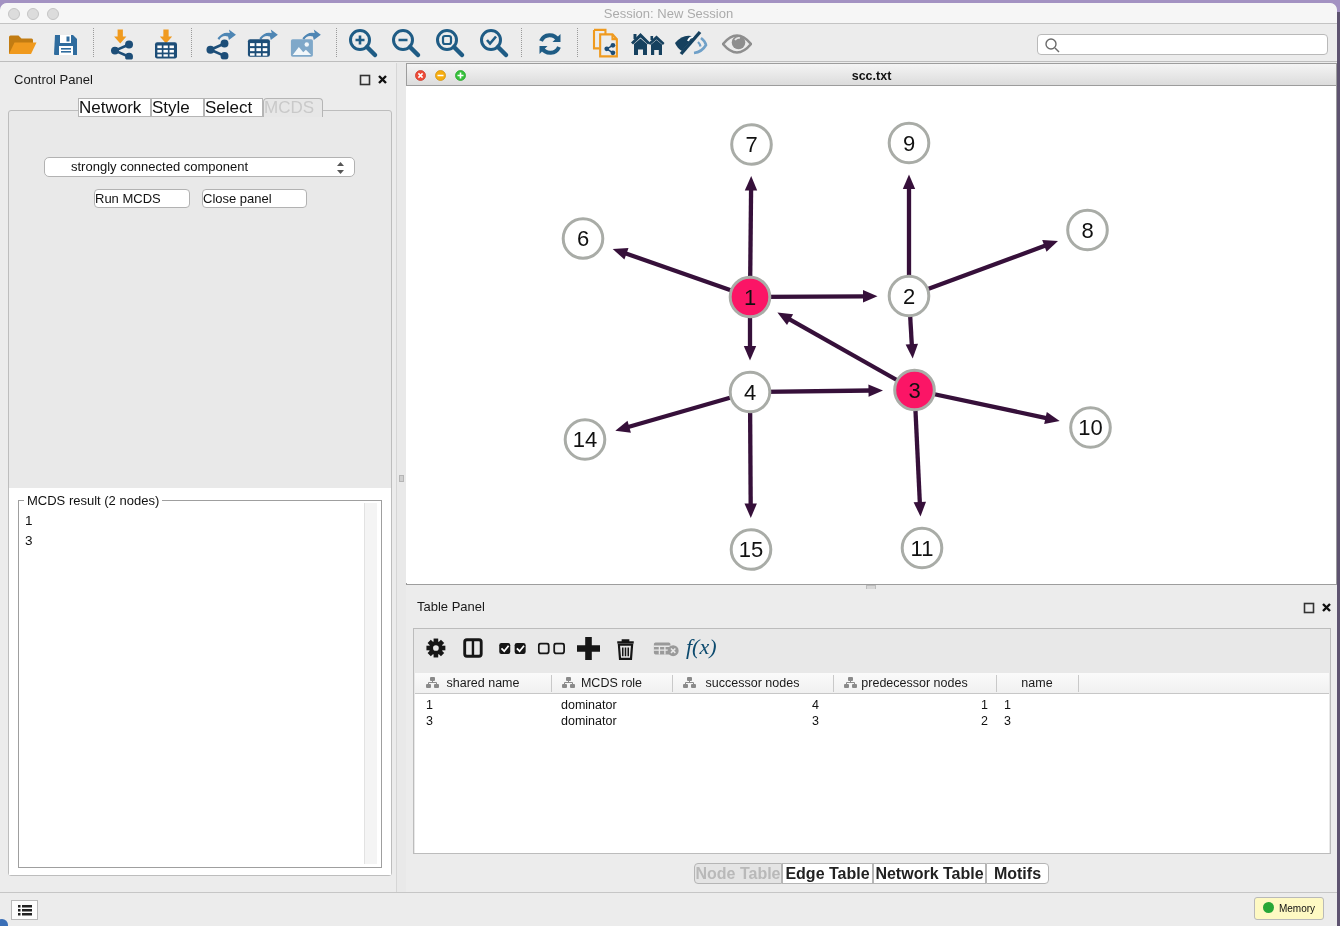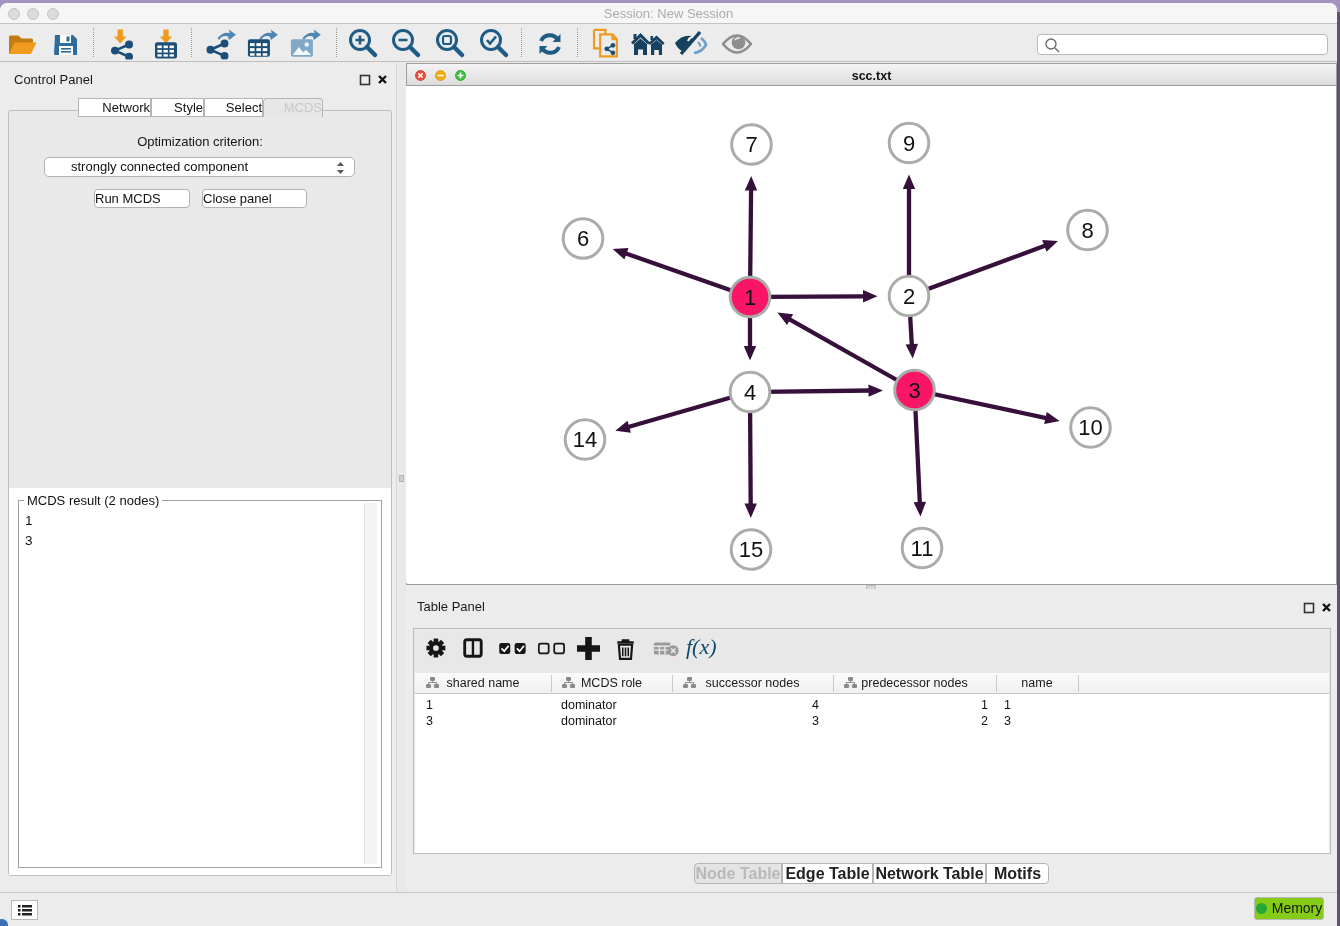--- a/index.html
+++ b/index.html
@@ -14,21 +14,21 @@
 
 #toolbar { position:absolute; left:0; top:22px; width:1337px; height:37px; background:#ececec; border-bottom:1px solid #bdbdbd; }
 .tbsep { position:absolute; top:3px; height:29px; width:0; border-left:1px dotted #9a9a9a; }
 .tbi { position:absolute; top:3px; }
 #searchbox { position:absolute; left:1037px; top:9px; width:291px; height:21px; background:#fff; border:1px solid #b9b9b9; border-radius:4px; }
 
 #cpanel { position:absolute; left:0; top:60px; width:396px; height:829px; background:#ececec; }
 #cphead { position:absolute; left:14px; top:9px; font-size:13px; color:#1a1a1a; }
 .cpico { position:absolute; top:11px; }
 
-.tab { position:absolute; top:35px; height:19px; z-index:3; background:#fff; border:1px solid #b5b5b5; font-size:13px; text-align:right; line-height:18px; color:#111; }
+.tab { position:absolute; top:35px; height:19px; z-index:3; background:#fff; border:1px solid #b5b5b5; font-size:17px; text-align:left; line-height:18px; color:#111; }
 #tabpanel { position:absolute; left:8px; top:47px; width:384px; height:766px; background:#e9e9e9; border:1px solid #bdbdbd; border-radius:3px; }
 #optlabel { position:absolute; left:0; top:23px; width:382px; text-align:center; font-size:13px; color:#151515; }
 #dropdown { position:absolute; left:35px; top:46px; width:311px; height:20px; background:#fff; border:1px solid #b2b2b2; border-radius:5px; font-size:13px; line-height:18px; padding-left:26px; color:#111; }
 .btn { position:absolute; top:78px; height:19px; background:#fff; border:1px solid #b2b2b2; border-radius:4px; font-size:13px; text-align:left; line-height:17px; color:#111; }
 #whitepane { position:absolute; left:0px; top:377px; width:382px; height:387px; background:#fff; }
 #groupbox { position:absolute; left:9px; top:12px; width:364px; height:368px; border:1px solid #9f9f9f; background:#fff; }
 #gbtitle { position:absolute; left:5px; top:-8px; background:#fff; padding:0 3px; font-size:13px; color:#111; }
 #gbscroll { position:absolute; right:4px; top:2px; width:13px; height:361px; background:#f4f4f4; border-left:1px solid #e2e2e2; }
 
 #vdivider { position:absolute; left:396px; top:60px; width:10px; height:829px; background:#e9e9e9; border-left:1px solid #d6d6d6; }
@@ -45,21 +45,21 @@
 #ttoolbar { position:absolute; left:0; top:0; width:916px; height:44px; }
 #ttable { position:absolute; left:1px; top:44px; width:914px; height:180px; background:#fff; }
 #thead { position:absolute; left:0; top:0; width:914px; height:21px; background:linear-gradient(#fafafa,#f0f0f0); border-bottom:1px solid #c7c7c7; }
 .hcell { position:absolute; top:0; height:20px; font-size:12.5px; color:#1a1a1a; text-align:center; line-height:20px; }
 .hsep { position:absolute; top:2px; height:17px; width:0; border-left:1px solid #c9c9c9; }
 .trow { position:absolute; font-size:12.5px; color:#111; height:16px; line-height:16px; }
 .btab { position:absolute; top:274px; height:21px; background:#fff; border:1px solid #b5b5b5; font-size:16px; font-weight:bold; text-align:center; line-height:19px; color:#222; }
 
 #statusbar { position:absolute; left:0; top:889px; width:1337px; height:31px; background:#ececec; border-top:1px solid #c6c6c6; }
 #sbbtn { position:absolute; left:11px; top:7px; width:27px; height:20px; background:#fdfdfd; border:1px solid #b9b9b9; }
-#membtn { position:absolute; left:1254px; top:4px; width:70px; height:23px; background:#84cc16; border:1px solid #b9b9b9; border-radius:3px; font-size:14px; line-height:21px; text-align:center; color:#111; }
+#membtn { position:absolute; left:1254px; top:4px; width:70px; height:23px; background:#fef9c3; border:1px solid #b9b9b9; border-radius:3px; font-size:10px; line-height:21px; text-align:center; color:#111; }
 </style>
 </head>
 <body>
 <div id="bgtop"></div>
 <div id="win">
   <div id="titlebar">
     <div class="tl" style="left:8px;"></div>
     <div class="tl" style="left:27px;"></div>
     <div class="tl" style="left:47px;"></div>
     <div id="wtitle">Session: New Session</div>
@@ -209,21 +209,20 @@
     <div id="cphead">Control Panel</div>
     <svg class="cpico" width="30" height="12" style="left:359px;">
         <rect x="1.5" y="1.5" width="9" height="9" fill="none" stroke="#333" stroke-width="1.6"></rect>
         <path d="M20 2 L27 9 M27 2 L20 9" stroke="#111" stroke-width="2.4"></path>
       </svg>
     <div class="tab" style="left:78px; width:73px;">Network</div>
     <div class="tab" style="left:151px; width:53px;">Style</div>
     <div class="tab" style="left:204px; width:59px;">Select</div>
     <div class="tab" style="left:263px; width:60px; background:#e7e7e7; color:#c9c9c9; border-radius:4px 4px 0 0; border-bottom:none;">MCDS</div>
     <div id="tabpanel">
-      <div id="optlabel">Optimization criterion:</div>
       <div id="dropdown">strongly connected component
         <svg width="9" height="14" style="position:absolute; right:9px; top:3px;">
             <path d="M1 5 L4.5 1 L8 5 Z" fill="#555"></path>
             <path d="M1 9 L4.5 13 L8 9 Z" fill="#555"></path>
           </svg>
       </div>
       <div class="btn" style="left:85px; width:96px;">Run MCDS</div>
       <div class="btn" style="left:193px; width:105px;">Close panel</div>
       <div id="whitepane">
         <div id="groupbox">

